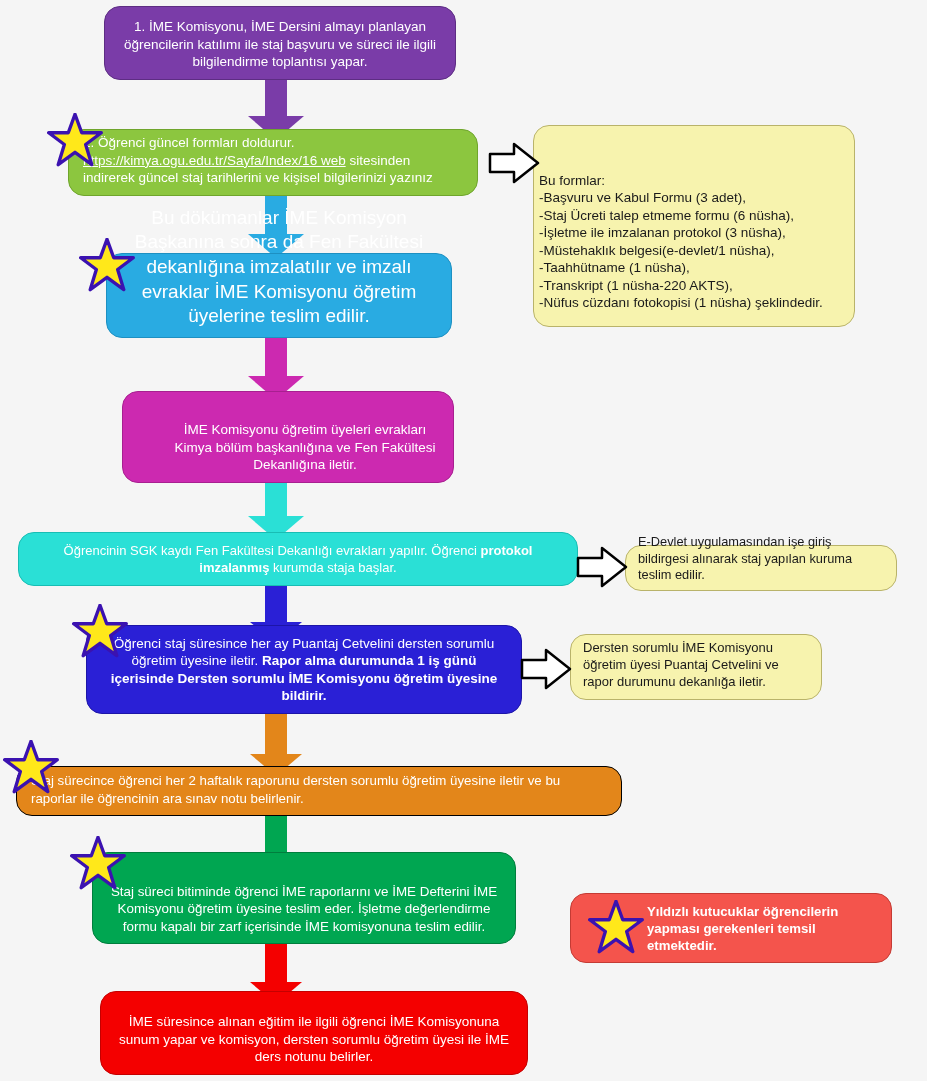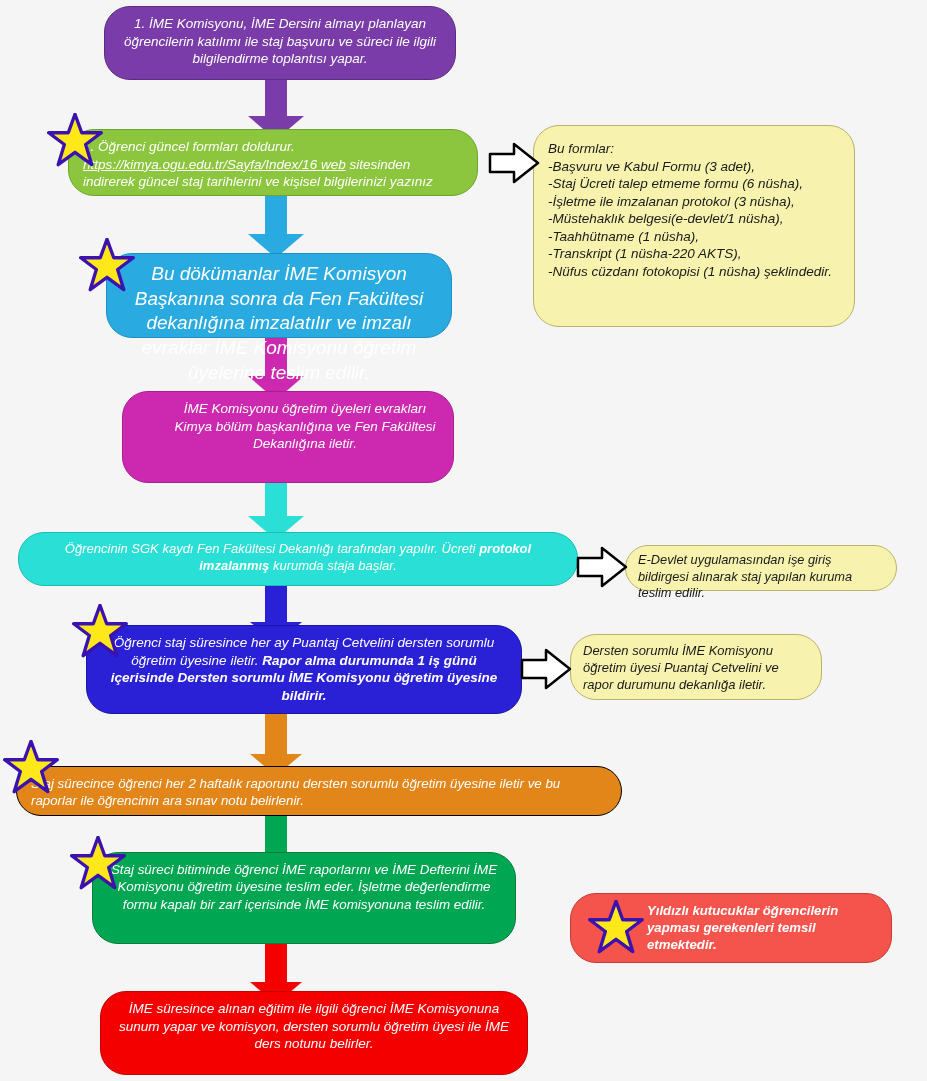--- a/index.html
+++ b/index.html
@@ -8,29 +8,28 @@
     background:#f5f5f5;
     font-family:"Liberation Sans","DejaVu Sans",sans-serif;
     position:relative;
     overflow:hidden;
   }
   #canvas{position:absolute;left:0;top:0;width:927px;height:1081px;}
 
   .node{
     position:absolute;
     box-sizing:border-box;
-    border-radius:26px;
+    border-radius:16px;
     display:flex;
-    align-items:flex-start;
+    align-items:flex-end;
     justify-content:center;
     text-align:center;
     padding:8px 14px;
     line-height:1.30;
     z-index:5;
-    font-style:italic;
   }
   .node .txt{display:block;width:100%;}
 
   
   .n-purple{background:#7a3ca8;border:1px solid #5d2d83;color:#ffffff;}
   .n-green {background:#8cc63f;border:1px solid #6fa52c;color:#ffffff;}
   .n-blue  {background:#29abe2;border:1px solid #1d90c2;color:#ffffff;}
   .n-magenta{background:#cc29b0;border:1px solid #a81f90;color:#ffffff;padding-left:48px;}
   .n-cyan  {background:#2ae0d6;border:1px solid #18bdb4;color:#ffffff;}
   .n-navy  {background:#2a20d6;border:1px solid #1d15a8;color:#ffffff;}
@@ -121,21 +120,21 @@
     <span class="txt">1. İME Komisyonu, İME Dersini almayı planlayan öğrencilerin katılımı ile staj başvuru ve süreci ile ilgili bilgilendirme toplantısı yapar.</span>
   </div>
 
   <div class="node n-green tleft" style="left:68px;top:129px;width:410px;height:67px;font-size:13.5px;justify-content:flex-start;">
     <span class="txt tleft">
       <span>1. Öğrenci güncel formları doldurur.</span><br>
       <a class="link" href="#">https://kimya.ogu.edu.tr/Sayfa/Index/16 web</a><span> sitesinden indirerek güncel staj tarihlerini ve kişisel bilgilerinizi yazınız</span>
     </span>
   </div>
 
-  <div class="node n-yellow" style="left:533px;top:125px;width:322px;height:202px;font-size:13.5px;padding:14px 14px;">
+  <div class="node n-yellow" style="left:533px;top:125px;width:322px;height:202px;font-size:13.5px;padding:14px 5px;">
     <span class="txt tleft">
       <span>Bu formlar:</span><br>
       <span>-Başvuru ve Kabul Formu (3 adet),</span><br>
       <span>-Staj Ücreti talep etmeme formu (6 nüsha),</span><br>
       <span>-İşletme ile imzalanan protokol (3 nüsha),</span><br>
       <span>-Müstehaklık belgesi(e-devlet/1 nüsha),</span><br>
       <span>-Taahhütname (1 nüsha),</span><br>
       <span>-Transkript (1 nüsha-220 AKTS),</span><br>
       <span>-Nüfus cüzdanı fotokopisi (1 nüsha) şeklindedir.</span>
     </span>
@@ -144,21 +143,21 @@
   <div class="node n-blue" style="left:106px;top:253px;width:346px;height:85px;font-size:19px;">
     <span class="txt">Bu dökümanlar İME Komisyon Başkanına sonra da Fen Fakültesi dekanlığına imzalatılır ve imzalı evraklar İME Komisyonu öğretim üyelerine teslim edilir.</span>
   </div>
 
   <div class="node n-magenta" style="left:122px;top:391px;width:332px;height:92px;font-size:13.5px;">
     <span class="txt">İME Komisyonu öğretim üyeleri evrakları Kimya bölüm başkanlığına ve Fen Fakültesi Dekanlığına iletir.</span>
   </div>
 
   <div class="node n-cyan" style="left:18px;top:532px;width:560px;height:54px;font-size:13px;">
     <span class="txt">
-      <span>Öğrencinin SGK kaydı Fen Fakültesi Dekanlığı tarafından yapılır. Ücreti </span><b>protokol imzalanmış</b><span> kurumda staja başlar.</span>
+      <span>Öğrencinin SGK kaydı Fen Fakültesi Dekanlığı evrakları yapılır. Öğrenci </span><b>protokol imzalanmış</b><span> kurumda staja başlar.</span>
     </span>
   </div>
 
   <div class="node n-yellow" style="left:625px;top:545px;width:272px;height:46px;font-size:12.8px;padding:6px 12px;">
     <span class="txt tleft">E-Devlet uygulamasından işe giriş bildirgesi alınarak staj yapılan kuruma teslim edilir.</span>
   </div>
 
   <div class="node n-navy" style="left:86px;top:625px;width:436px;height:89px;font-size:13.5px;">
     <span class="txt">
       <span>Öğrenci staj süresince her ay Puantaj Cetvelini dersten sorumlu öğretim üyesine iletir. </span><b>Rapor alma durumunda 1 iş günü içerisinde Dersten sorumlu İME Komisyonu öğretim üyesine bildirir.</b>

